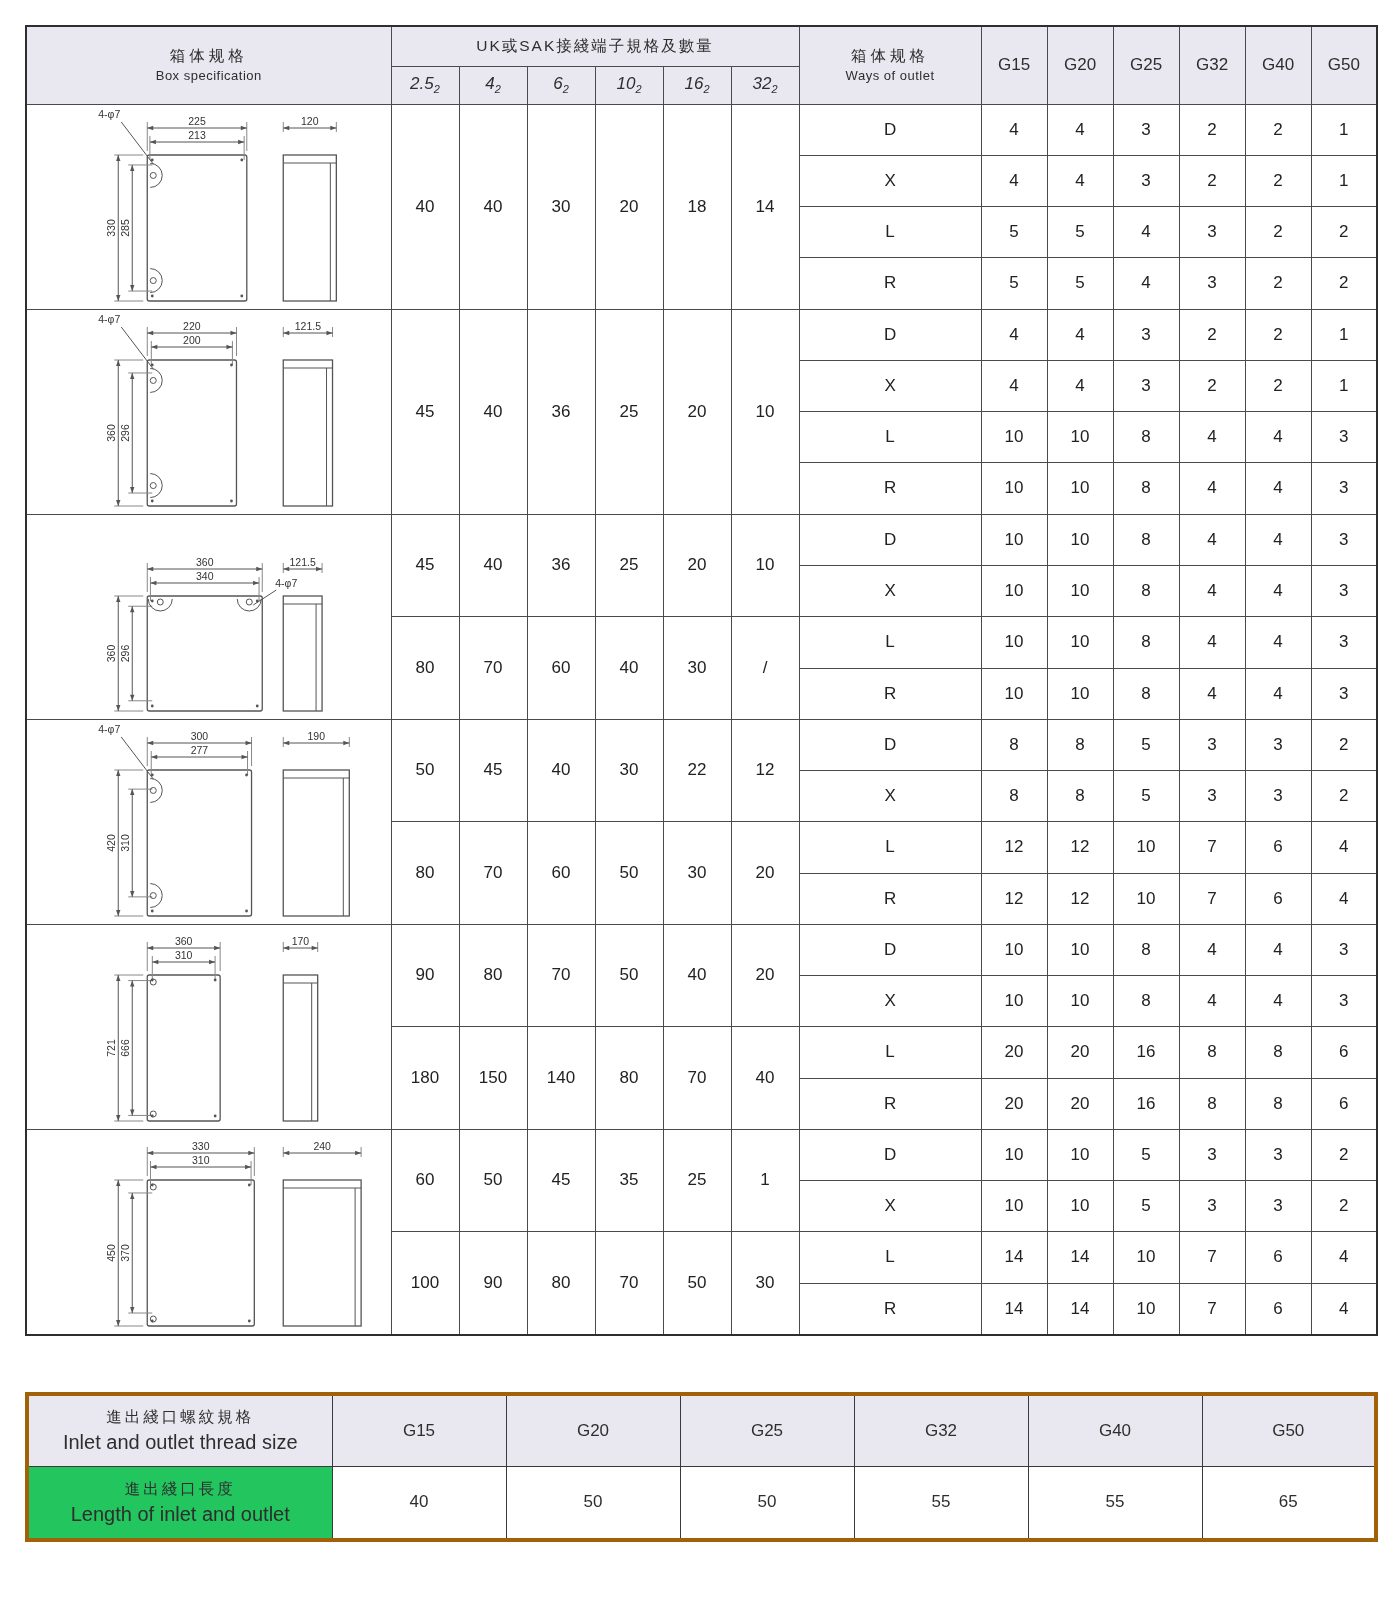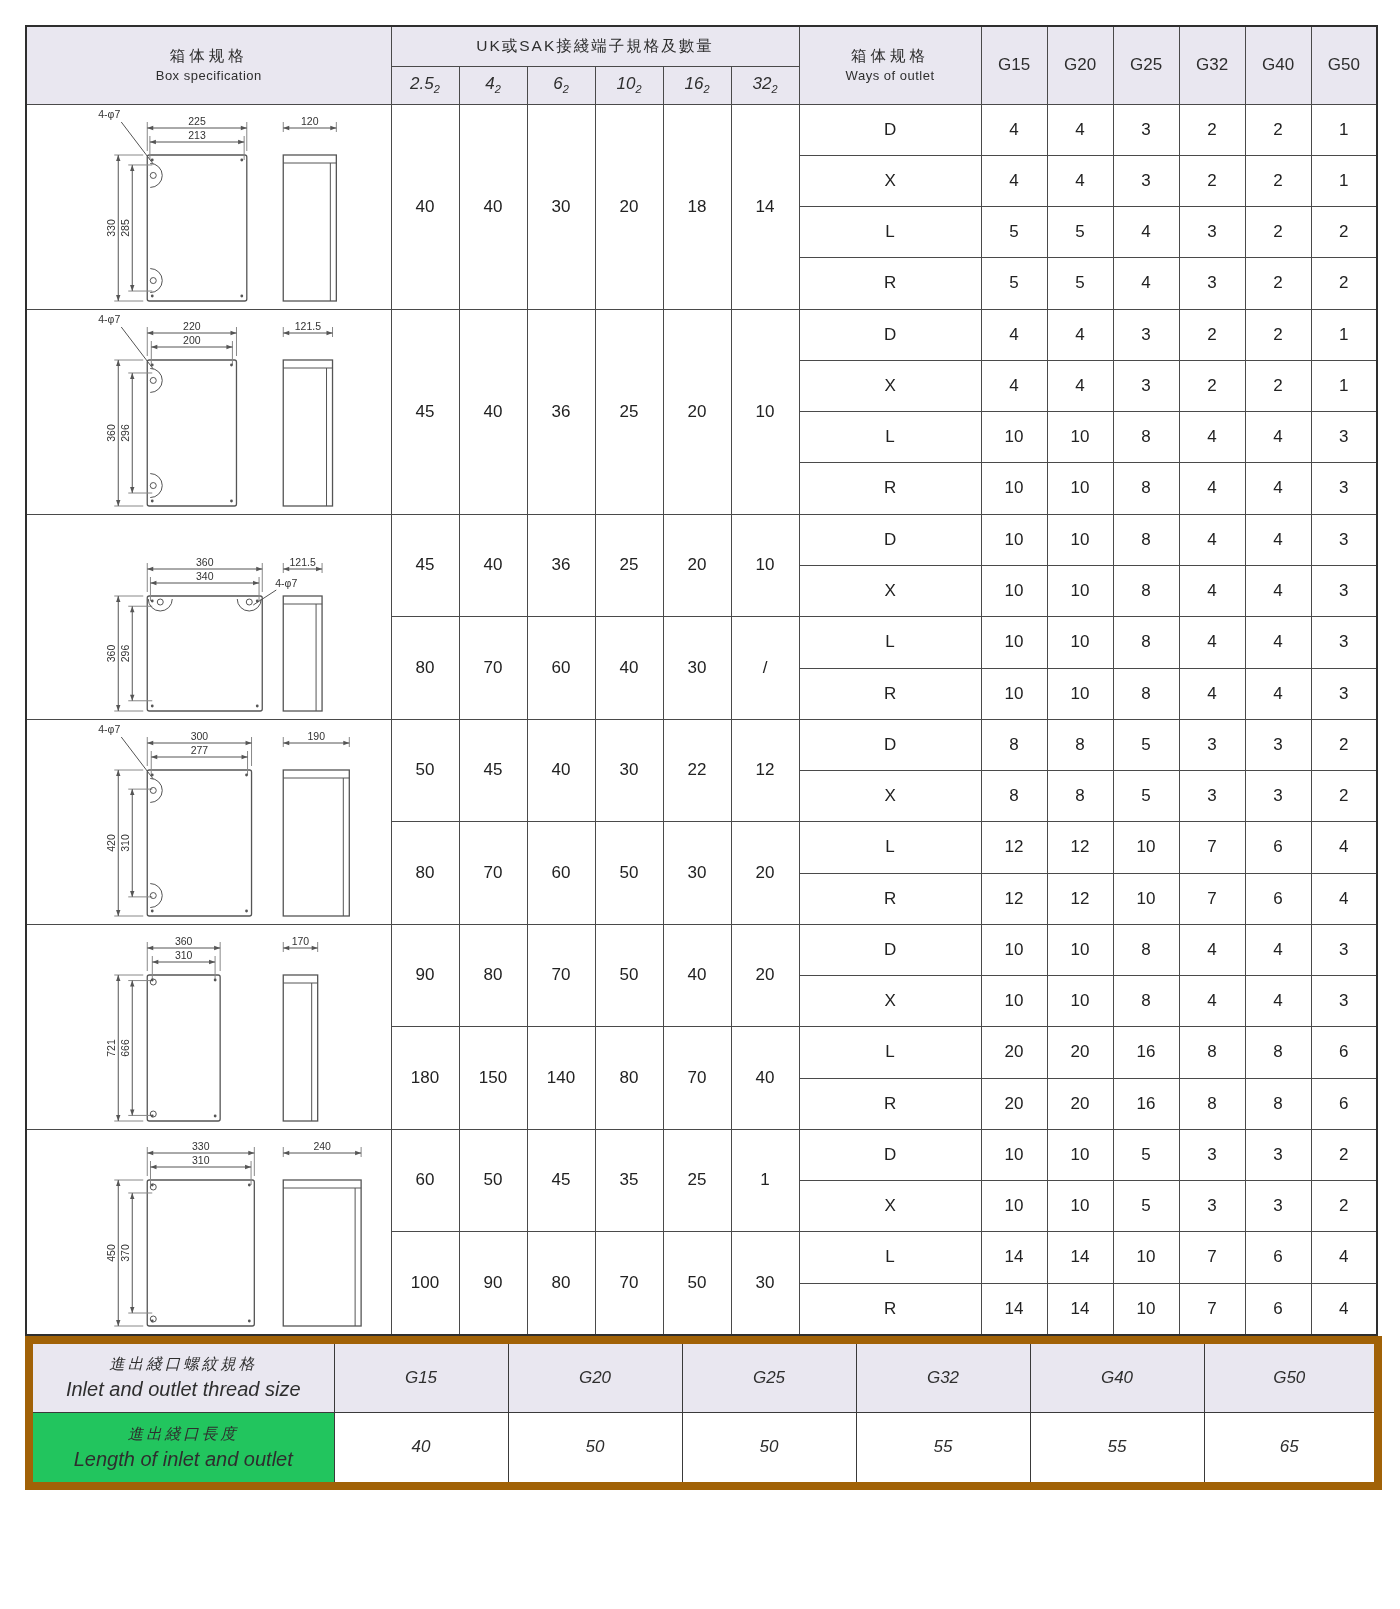--- a/index.html
+++ b/index.html
@@ -35,21 +35,21 @@
   td.dir-cell { font-size: 16px; }
   
   tr.sub-row td { border-top: 1px solid #8b8b8b; }
   
   tr.group-start td { border-top: 2.5px solid #2e2e2e; }
 
   .box-svg { width: 100%; height: 204px; display:block; }
   .box-svg text { font-family: "Liberation Sans","DejaVu Sans",sans-serif; }
 
   
-  #bottom-table { width: 1349px; border: 8px solid #a16207; font-style: italic; }
+  #bottom-table { width: 1349px; margin-top: 56px; border: 4px solid #a16207; }
   #bottom-table td {
     border: 1.5px solid #3a3a3a;
     text-align: center;
     vertical-align: middle;
     height: 73px;
     font-size: 17px;
   }
   #bottom-table td.label-cell { background:#e9e7f0; }
   #bottom-table tr.thread-row td { background:#e9e7f0; }
   #bottom-table tr.length-row td { background:#ffffff; }

